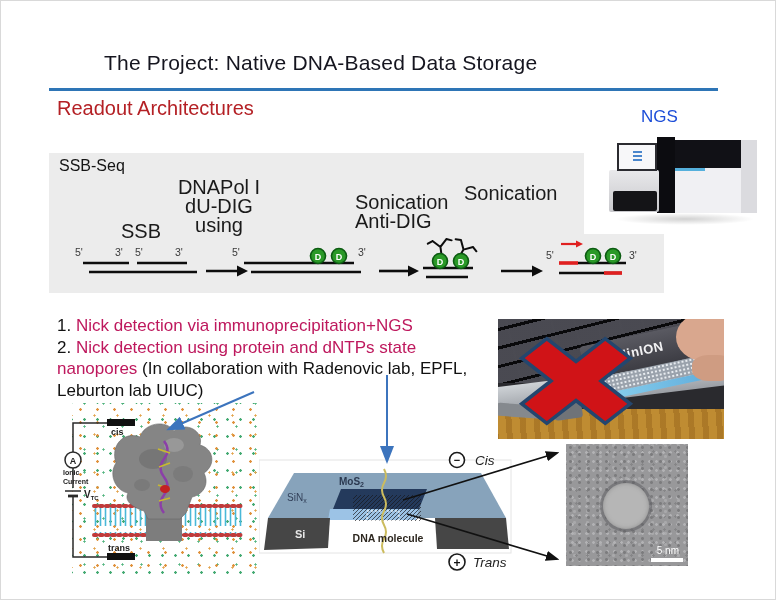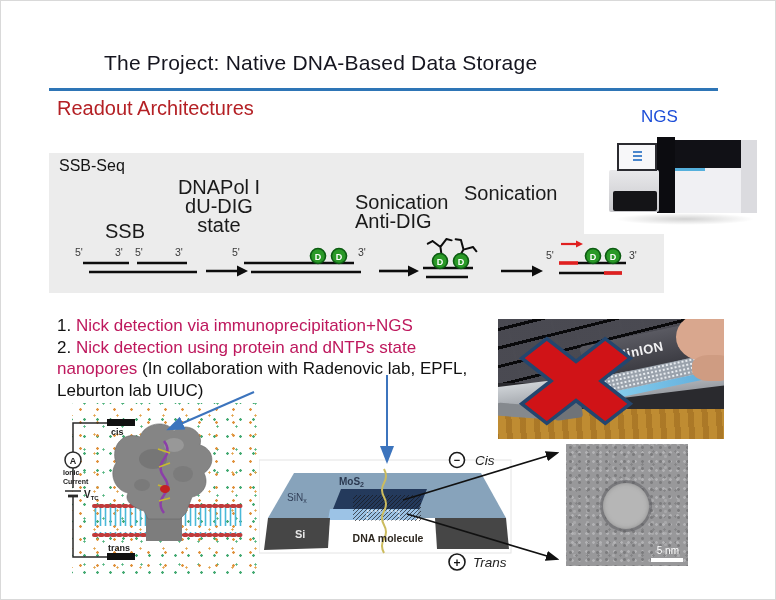--- a/index.html
+++ b/index.html
@@ -11,21 +11,21 @@
   .abs{position:absolute;}
   .title{left:56px;top:50px;font-size:21px;color:#15151f;letter-spacing:.2px;margin-left:47px;}
   .rule{left:48px;top:87px;width:669px;height:3px;background:#2e75b6;}
   .section-heading{left:56px;top:96px;font-size:20px;font-weight:500;color:#b42025;}
   .ngs-label{left:640px;top:106px;font-size:17px;color:#1d4ed8;}
 
   .gray-box{left:48px;top:152px;width:535px;height:140px;background:#ececec;}
   .gray-box-ext{left:583px;top:233px;width:80px;height:59px;background:#ececec;}
   .ssbseq-label{left:58px;top:156px;font-size:16px;color:#141414;}
   .step-label{font-size:20px;color:#1a1a1a;line-height:19px;}
-  .step-ssb{left:104px;top:221px;}
+  .step-ssb{left:120px;top:221px;}
   .step-dnapol{left:176px;top:177px;width:84px;text-align:center;}
   .step-sonication{left:354px;top:192px;}
   .step-sequencing{left:463px;top:183px;}
 
   .diagram-svg{left:48px;top:152px;width:620px;height:141px;}
 
   .notes{left:56px;top:314px;width:414px;font-size:17px;line-height:21.5px;color:#111;}
   .notes .red{color:#be185d;}
 
   
@@ -132,21 +132,21 @@
   </div>
 
   <div class="abs gray-box"></div>
   <div class="abs gray-box-ext"></div>
   <div class="abs ssbseq-label">SSB-Seq</div>
 
   <div class="abs step-label step-ssb">SSB</div>
   <div class="abs step-label step-dnapol">
     <div>DNAPol I</div>
     <div>dU-DIG</div>
-    <div>state</div>
+    <div>using</div>
   </div>
   <div class="abs step-label step-sonication">
     <div>Sonication</div>
     <div>Anti-DIG</div>
   </div>
   <div class="abs step-label step-sequencing">Sonication</div>
 
   <svg class="abs diagram-svg" viewBox="0 0 620 141">
     <g stroke="#0d0d0d" stroke-width="2.6">
       <line x1="34" y1="110" x2="80" y2="110"></line>

